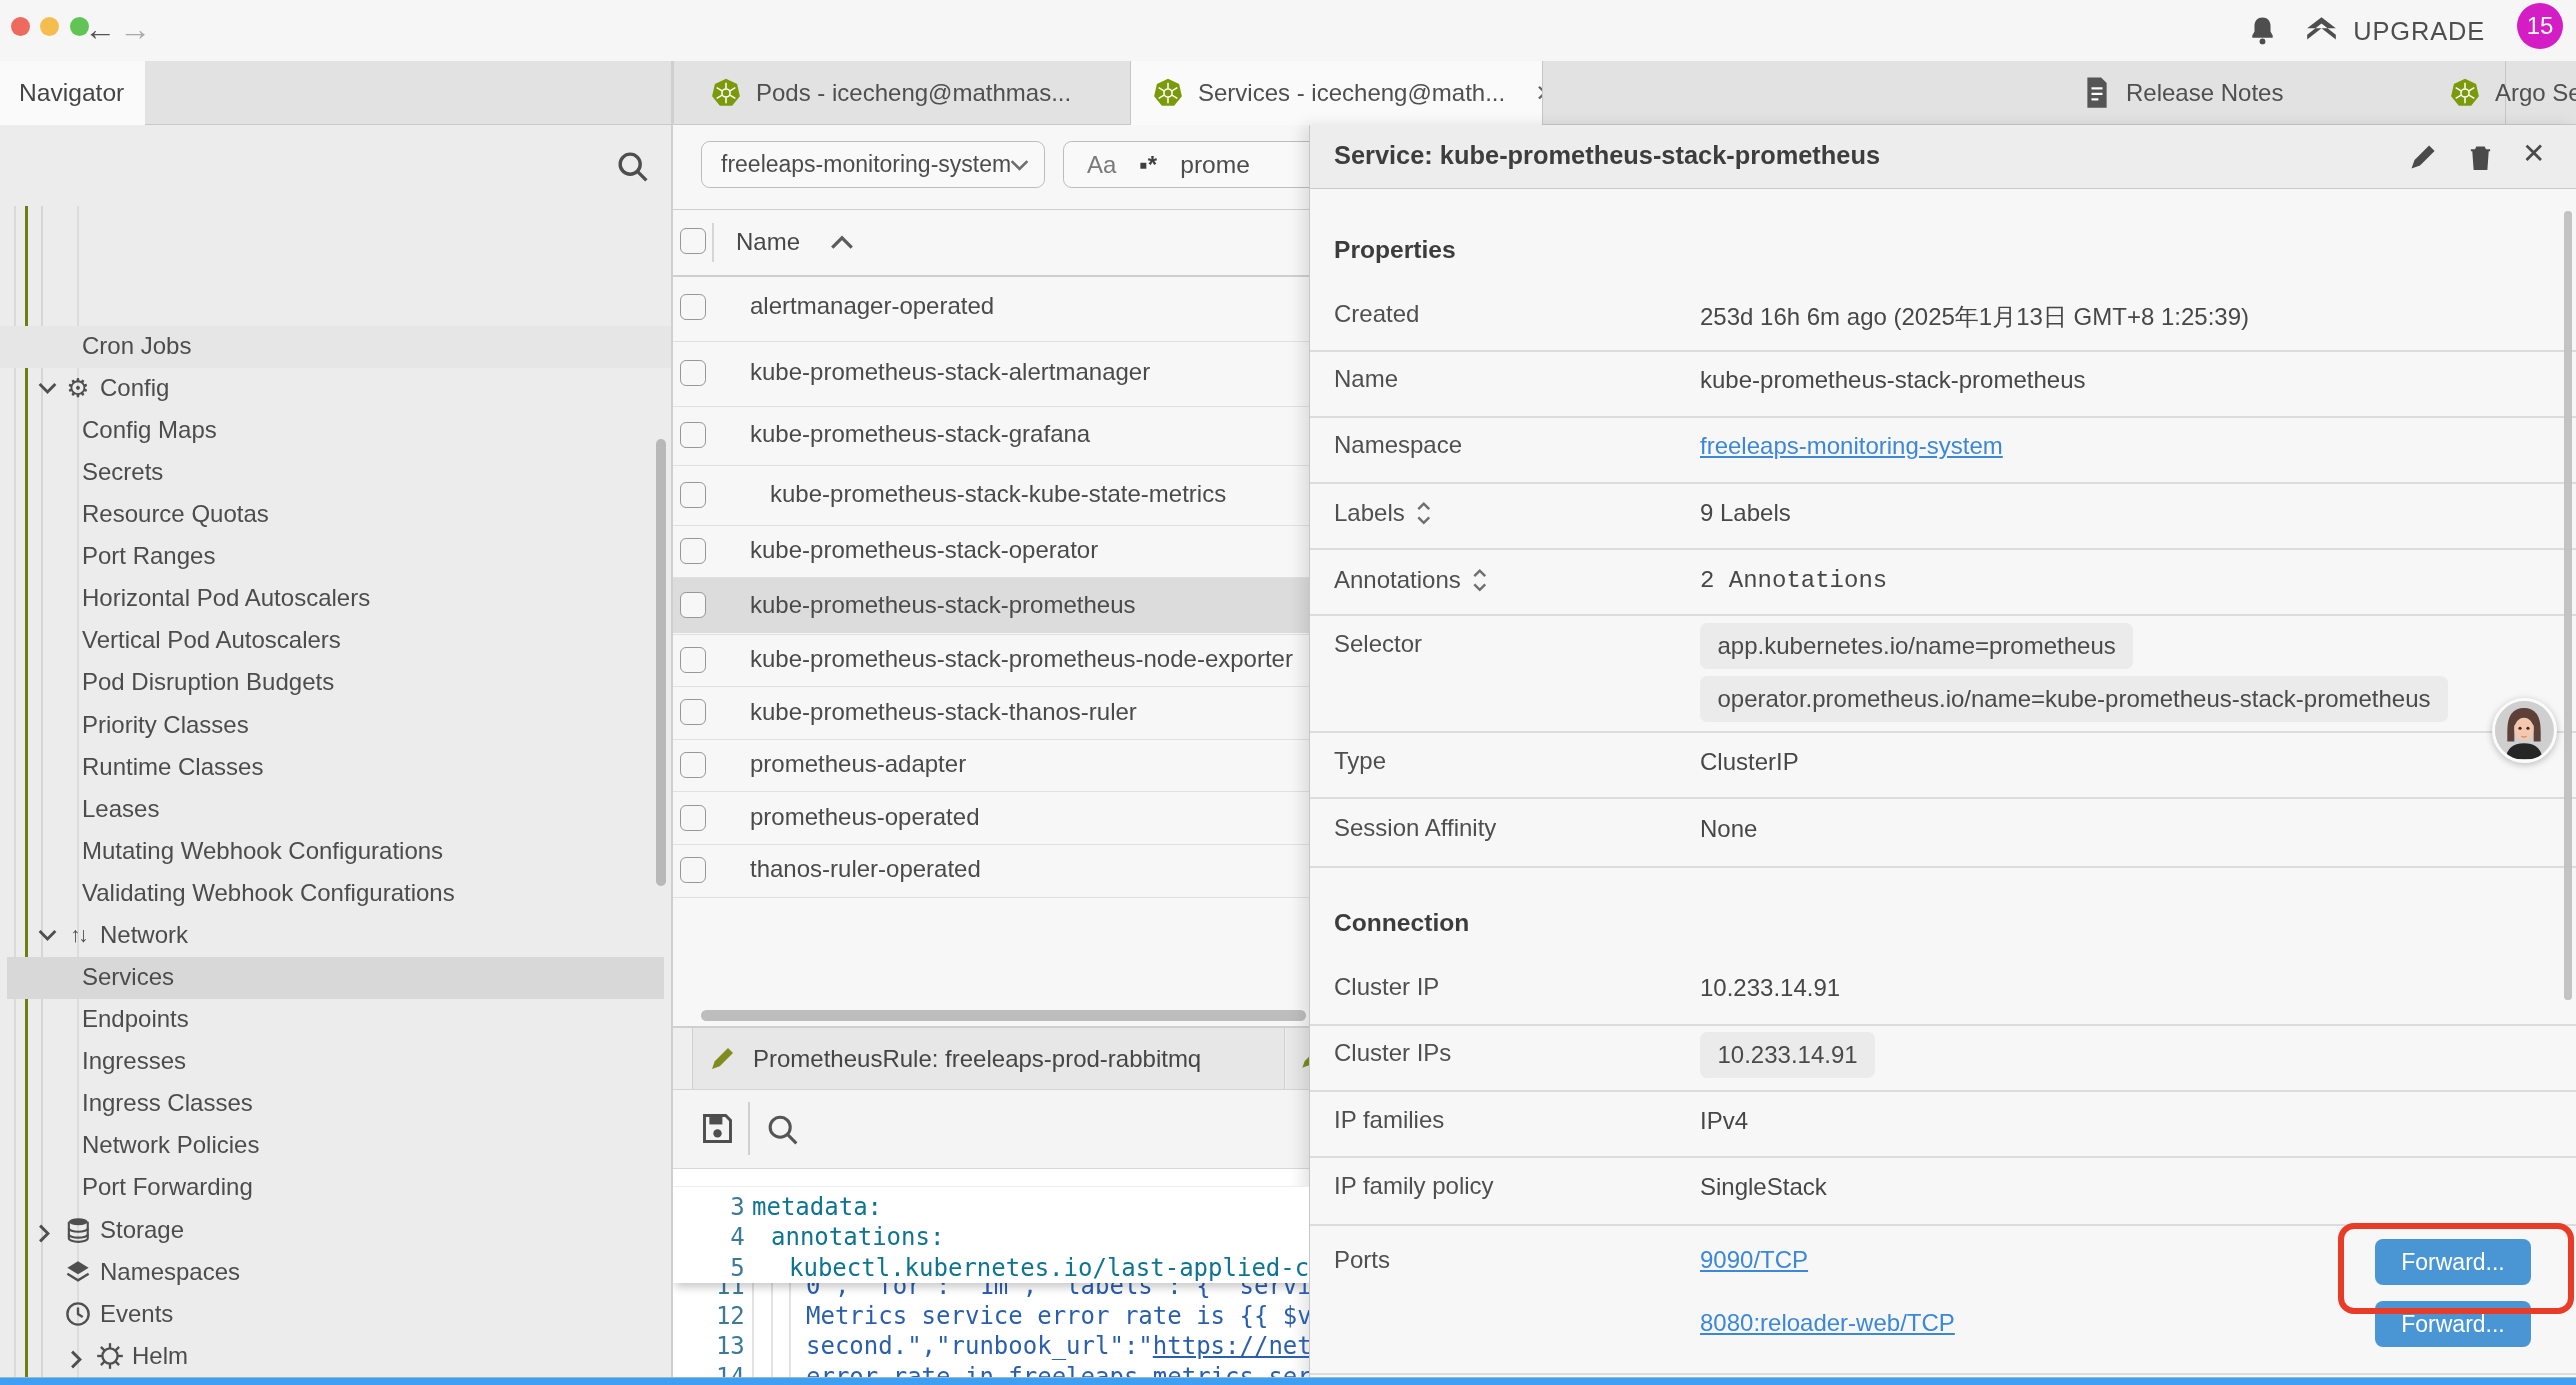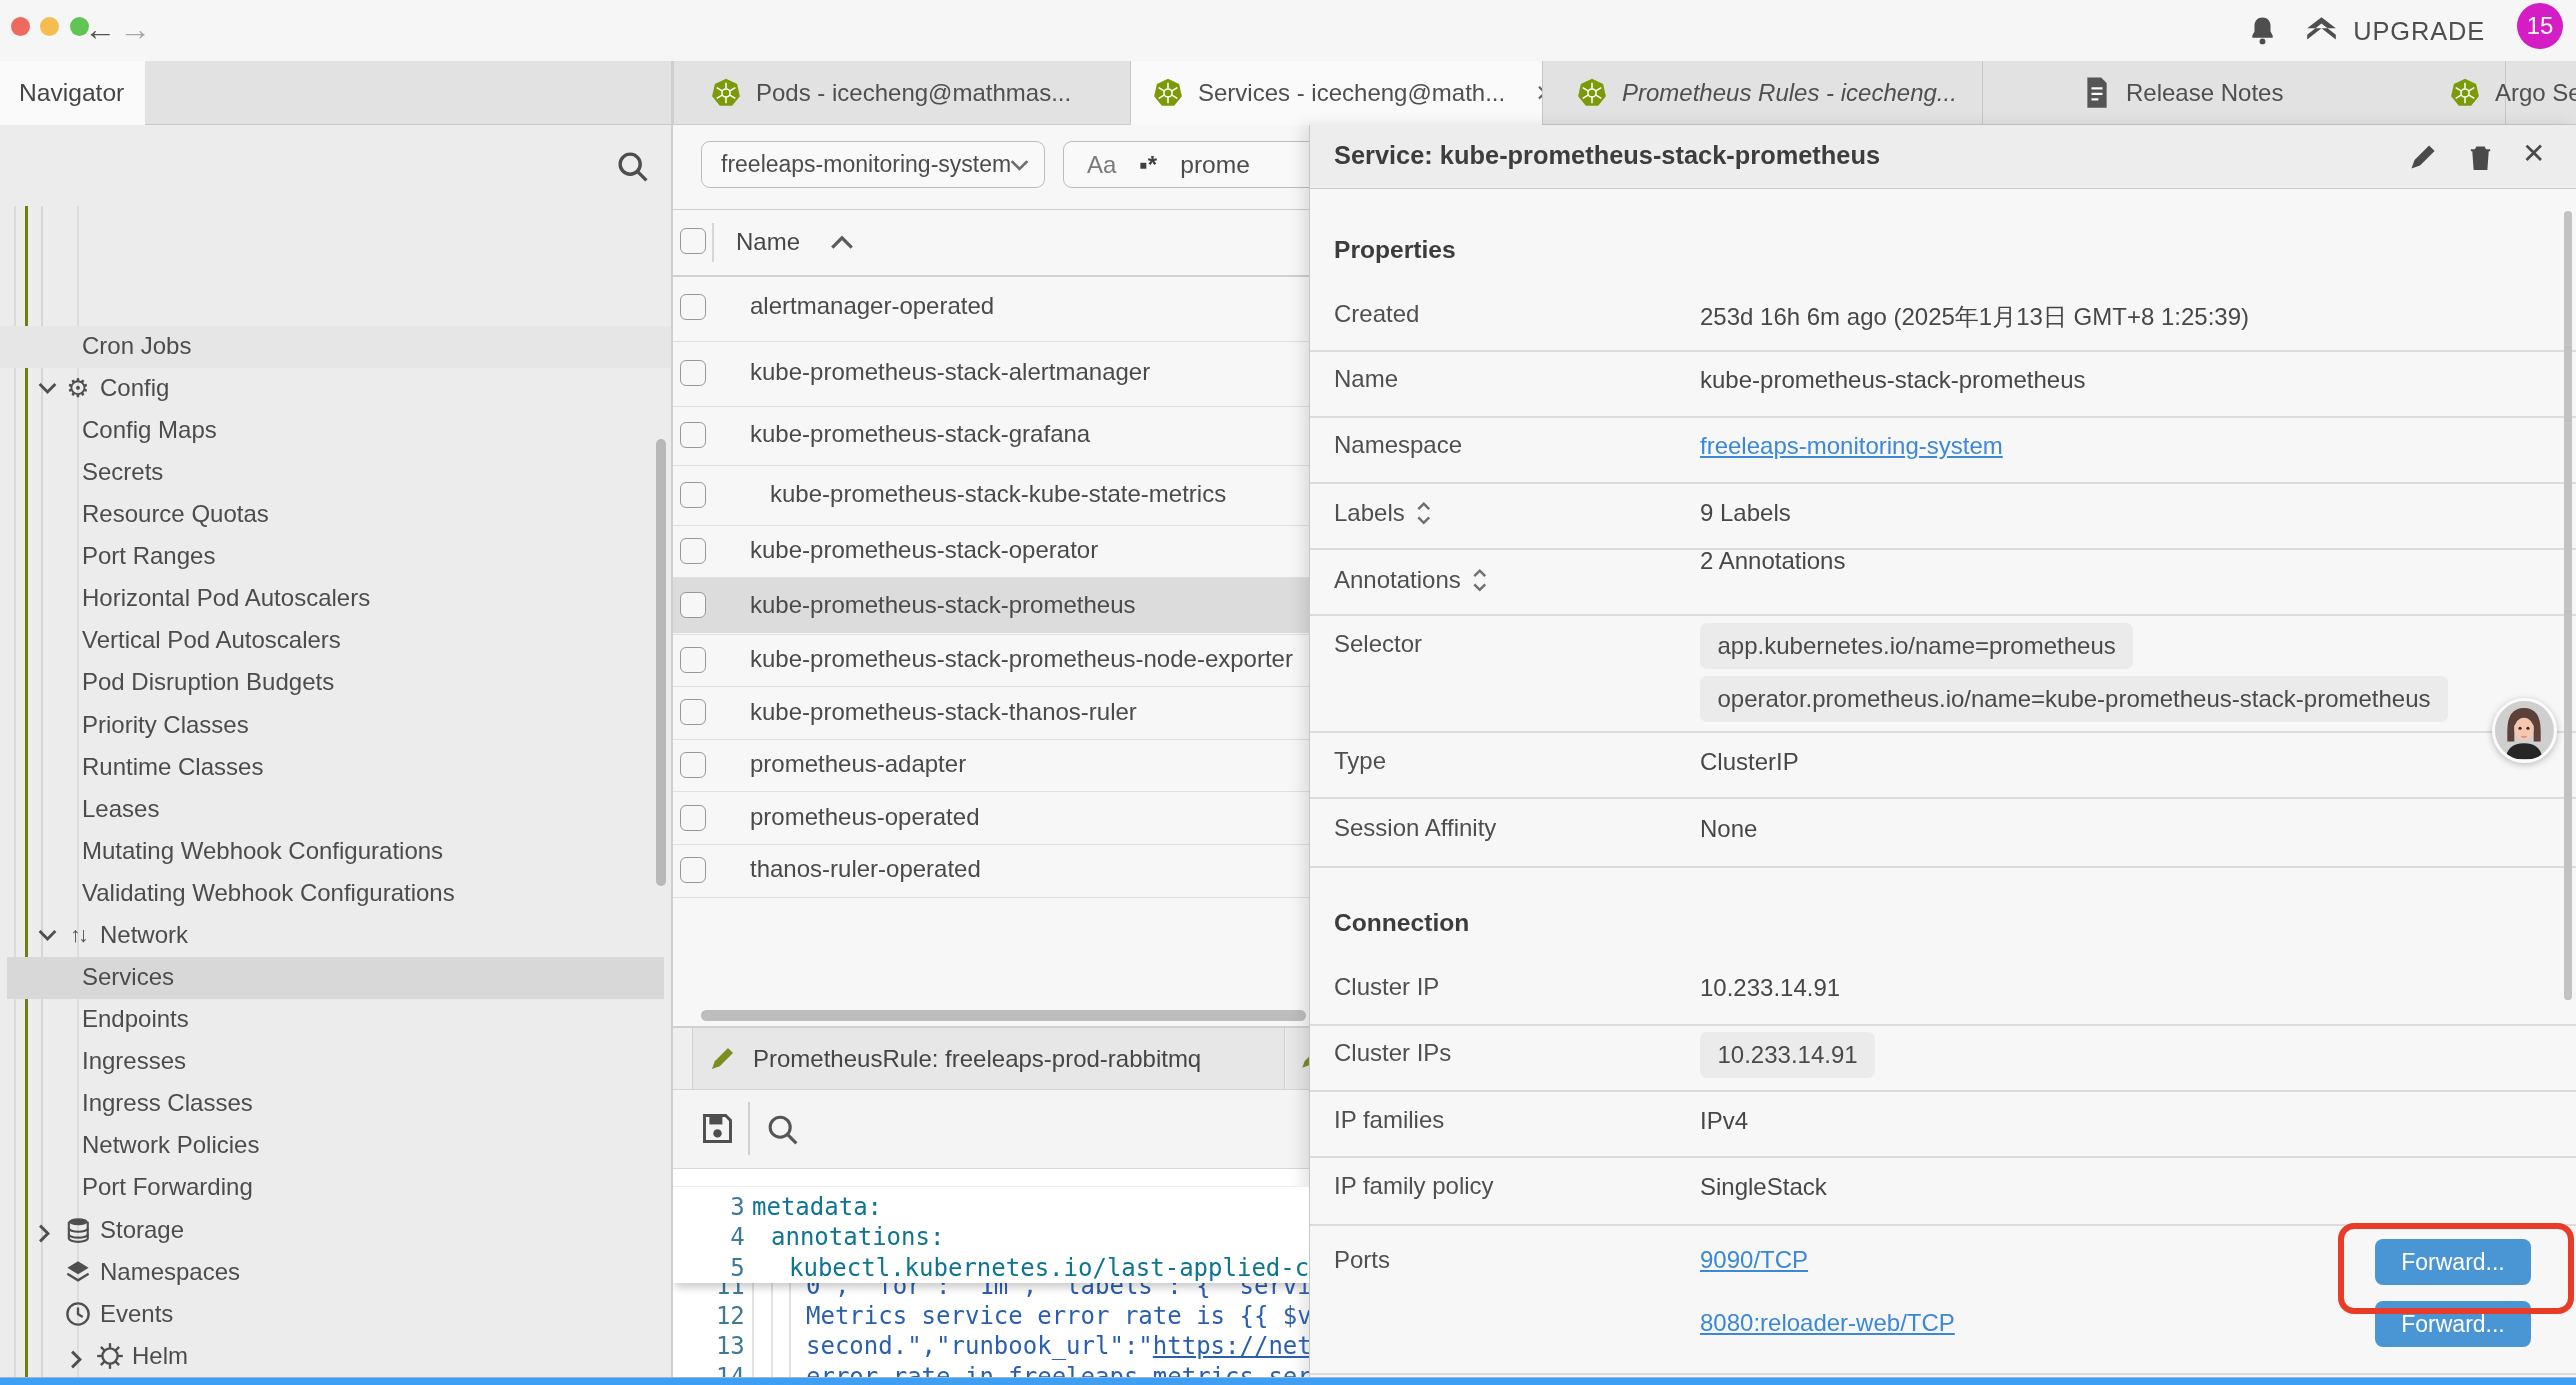--- a/index.html
+++ b/index.html
@@ -183,37 +183,20 @@
               <line x1="7.5" y1="12" x2="13.6" y2="15.6"></line>
               <line x1="22.4" y1="20.4" x2="28.5" y2="24"></line>
               <line x1="7.5" y1="24" x2="13.6" y2="20.4"></line>
               <line x1="22.4" y1="15.6" x2="28.5" y2="12"></line>
             </g>
           </svg>
         </span>
         <span class="lbl">Services - icecheng@math...</span>
         <span class="closex">✕</span>
       </div>
-      <div class="abs mtab italic" style="left: 882px; width: 428px;">
-        <span>
-          <svg width="32" height="32" viewBox="0 0 36 36">
-            <polygon points="18,2 30.5,8 33.6,21.6 24.9,32.4 11.1,32.4 2.4,21.6 5.5,8" fill="#7a9a0a"></polygon>
-            <g stroke="#fff" stroke-width="1.7">
-              <circle cx="18" cy="18" r="4.6" fill="none"></circle>
-              <line x1="18" y1="6.5" x2="18" y2="13"></line>
-              <line x1="18" y1="23" x2="18" y2="29.5"></line>
-              <line x1="7.5" y1="12" x2="13.6" y2="15.6"></line>
-              <line x1="22.4" y1="20.4" x2="28.5" y2="24"></line>
-              <line x1="7.5" y1="24" x2="13.6" y2="20.4"></line>
-              <line x1="22.4" y1="15.6" x2="28.5" y2="12"></line>
-            </g>
-          </svg>
-        </span>
-        <span class="lbl">Prometheus Rules - icecheng...</span>
-      </div>
       <div class="abs mtab" style="left: 1388px; width: 445px;">
         <span>
           <svg width="30" height="33" viewBox="0 0 20 24">
             <path fill="#555" d="M3 1h10l4 4v18H3z"></path>
             <g stroke="#fff" stroke-width="1.6">
               <line x1="6" y1="9" x2="14" y2="9"></line>
               <line x1="6" y1="13" x2="14" y2="13"></line>
               <line x1="6" y1="17" x2="11" y2="17"></line>
             </g>
           </svg>
@@ -569,21 +552,21 @@
         <div class="ddiv" style="top: 423px;"></div>
         <div class="drow-label" style="top: 441px;">
           <span>Annotations</span>
           <span>
             <svg width="17.5" height="24.6" viewBox="0 0 12 18">
               <polyline points="2,6 6,2 10,6" fill="none" stroke="#6f6f6f" stroke-width="1.8"></polyline>
               <polyline points="2,12 6,16 10,12" fill="none" stroke="#6f6f6f" stroke-width="1.8"></polyline>
             </svg>
           </span>
         </div>
-        <div class="drow-value" style="top: 422px;">2 Annotations</div>
+        <div class="drow-value" style="top: 442px; font-family: Liberation Mono, monospace;">2 Annotations</div>
         <div class="ddiv" style="top: 489px;"></div>
         <div class="drow-label" style="top: 505px;">
           <span>Selector</span>
         </div>
         <div class="chip" style="top: 498px;">app.kubernetes.io/name=prometheus</div>
         <div class="chip" style="top: 551px;">operator.prometheus.io/name=kube-prometheus-stack-prometheus</div>
         <div class="ddiv" style="top: 606px;"></div>
         <div class="drow-label" style="top: 622px;">
           <span>Type</span>
         </div>

